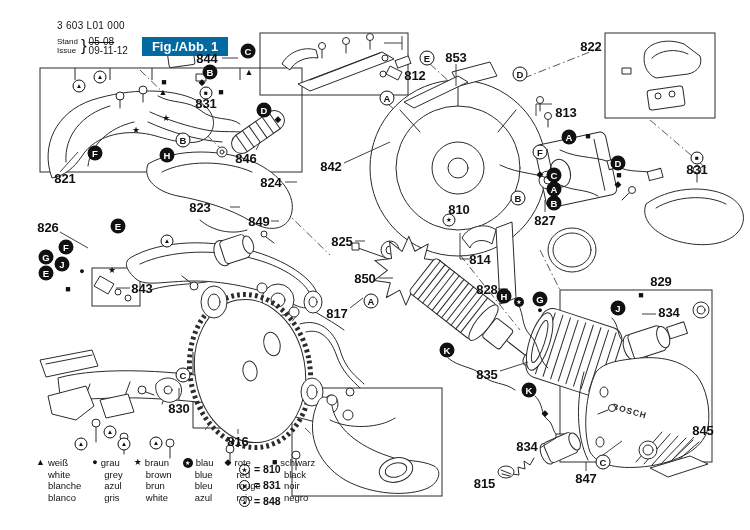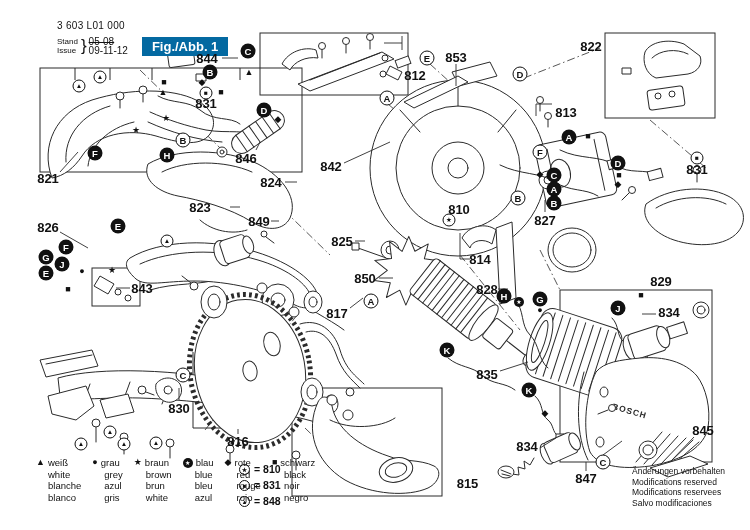--- a/index.html
+++ b/index.html
@@ -374,42 +374,42 @@
   </div>
 
   <div id="label-layer">
       <div class="plabel" style="left: 207px; top: 58px;">844</div>
       <div class="plabel" style="left: 206px; top: 103px;">831</div>
       <div class="plabel" style="left: 415px; top: 43px; margin-top: 32px;">812</div>
       <div class="plabel" style="left: 456px; top: 57px;">853</div>
       <div class="plabel" style="left: 591px; top: 46px;">822</div>
       <div class="plabel" style="left: 566px; top: 112px;">813</div>
       <div class="plabel" style="left: 697px; top: 169px;">831</div>
-      <div class="plabel" style="left: 48px; top: 178px;">821</div>
+      <div class="plabel" style="left: 65px; top: 178px;">821</div>
       <div class="plabel" style="left: 246px; top: 158px;">846</div>
       <div class="plabel" style="left: 271px; top: 182px;">824</div>
       <div class="plabel" style="left: 331px; top: 166px;">842</div>
       <div class="plabel" style="left: 200px; top: 207px;">823</div>
       <div class="plabel" style="left: 259px; top: 221px;">849</div>
       <div class="plabel" style="left: 342px; top: 241px;">825</div>
       <div class="plabel" style="left: 48px; top: 227px;">826</div>
       <div class="plabel" style="left: 545px; top: 220px;">827</div>
       <div class="plabel" style="left: 459px; top: 209px;">810</div>
       <div class="plabel" style="left: 480px; top: 259px;">814</div>
       <div class="plabel" style="left: 365px; top: 278px;">850</div>
       <div class="plabel" style="left: 487px; top: 289px;">828</div>
       <div class="plabel" style="left: 661px; top: 281px;">829</div>
       <div class="plabel" style="left: 142px; top: 288px;">843</div>
       <div class="plabel" style="left: 337px; top: 313px; text-align: right;">817</div>
       <div class="plabel" style="left: 669px; top: 312px;">834</div>
       <div class="plabel" style="left: 179px; top: 408px;">830</div>
       <div class="plabel" style="left: 238px; top: 441px;">816</div>
       <div class="plabel" style="left: 487px; top: 374px;">835</div>
       <div class="plabel" style="left: 703px; top: 430px;">845</div>
-      <div class="plabel" style="left: 453px; top: 483px; padding-left: 29px;">815</div>
+      <div class="plabel" style="left: 470px; top: 483px; padding-left: 29px;">815</div>
       <div class="plabel" style="left: 527px; top: 446px;">834</div>
       <div class="plabel" style="left: 586px; top: 478px;">847</div>
       <div class="badge filled" style="left: 248px; top: 51px;">C</div>
       <div class="badge filled" style="left: 210px; top: 72px;">B</div>
       <div class="badge filled" style="left: 264px; top: 110px;">D</div>
       <div class="badge filled" style="left: 95px; top: 153px;">F</div>
       <div class="badge filled" style="left: 167px; top: 155px;">H</div>
       <div class="badge filled" style="left: 118px; top: 226px;">E</div>
       <div class="badge filled" style="left: 66px; top: 247px;">F</div>
       <div class="badge filled" style="left: 46px; top: 257px;">G</div>
@@ -530,20 +530,14 @@
       <div class="row">
         <span class="refcirc">■</span>
         <span>= 831</span>
       </div>
       <div class="row">
         <span class="refcirc">▲</span>
         <span>= 848</span>
       </div>
     </div>
 
-  <div class="notices" id="notices">
-      <div>Änderungen vorbehalten</div>
-      <div>Modifications reserved</div>
-      <div>Modifications reservees</div>
-      <div>Salvo modificaciones</div>
-    </div>
 
 </div>
 
 </body></html>

